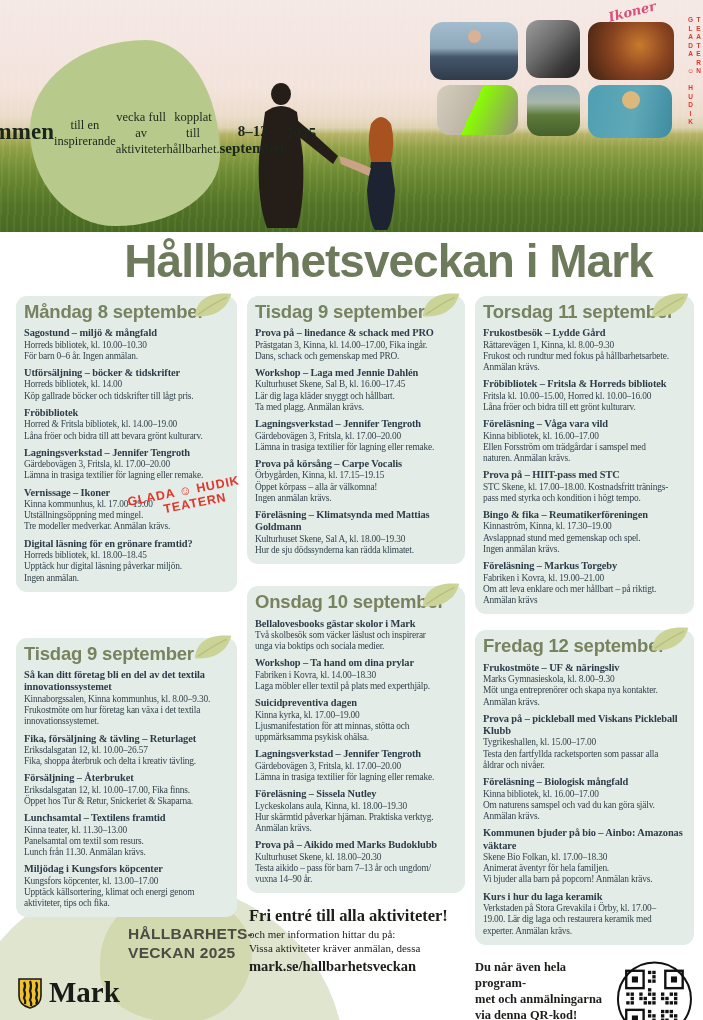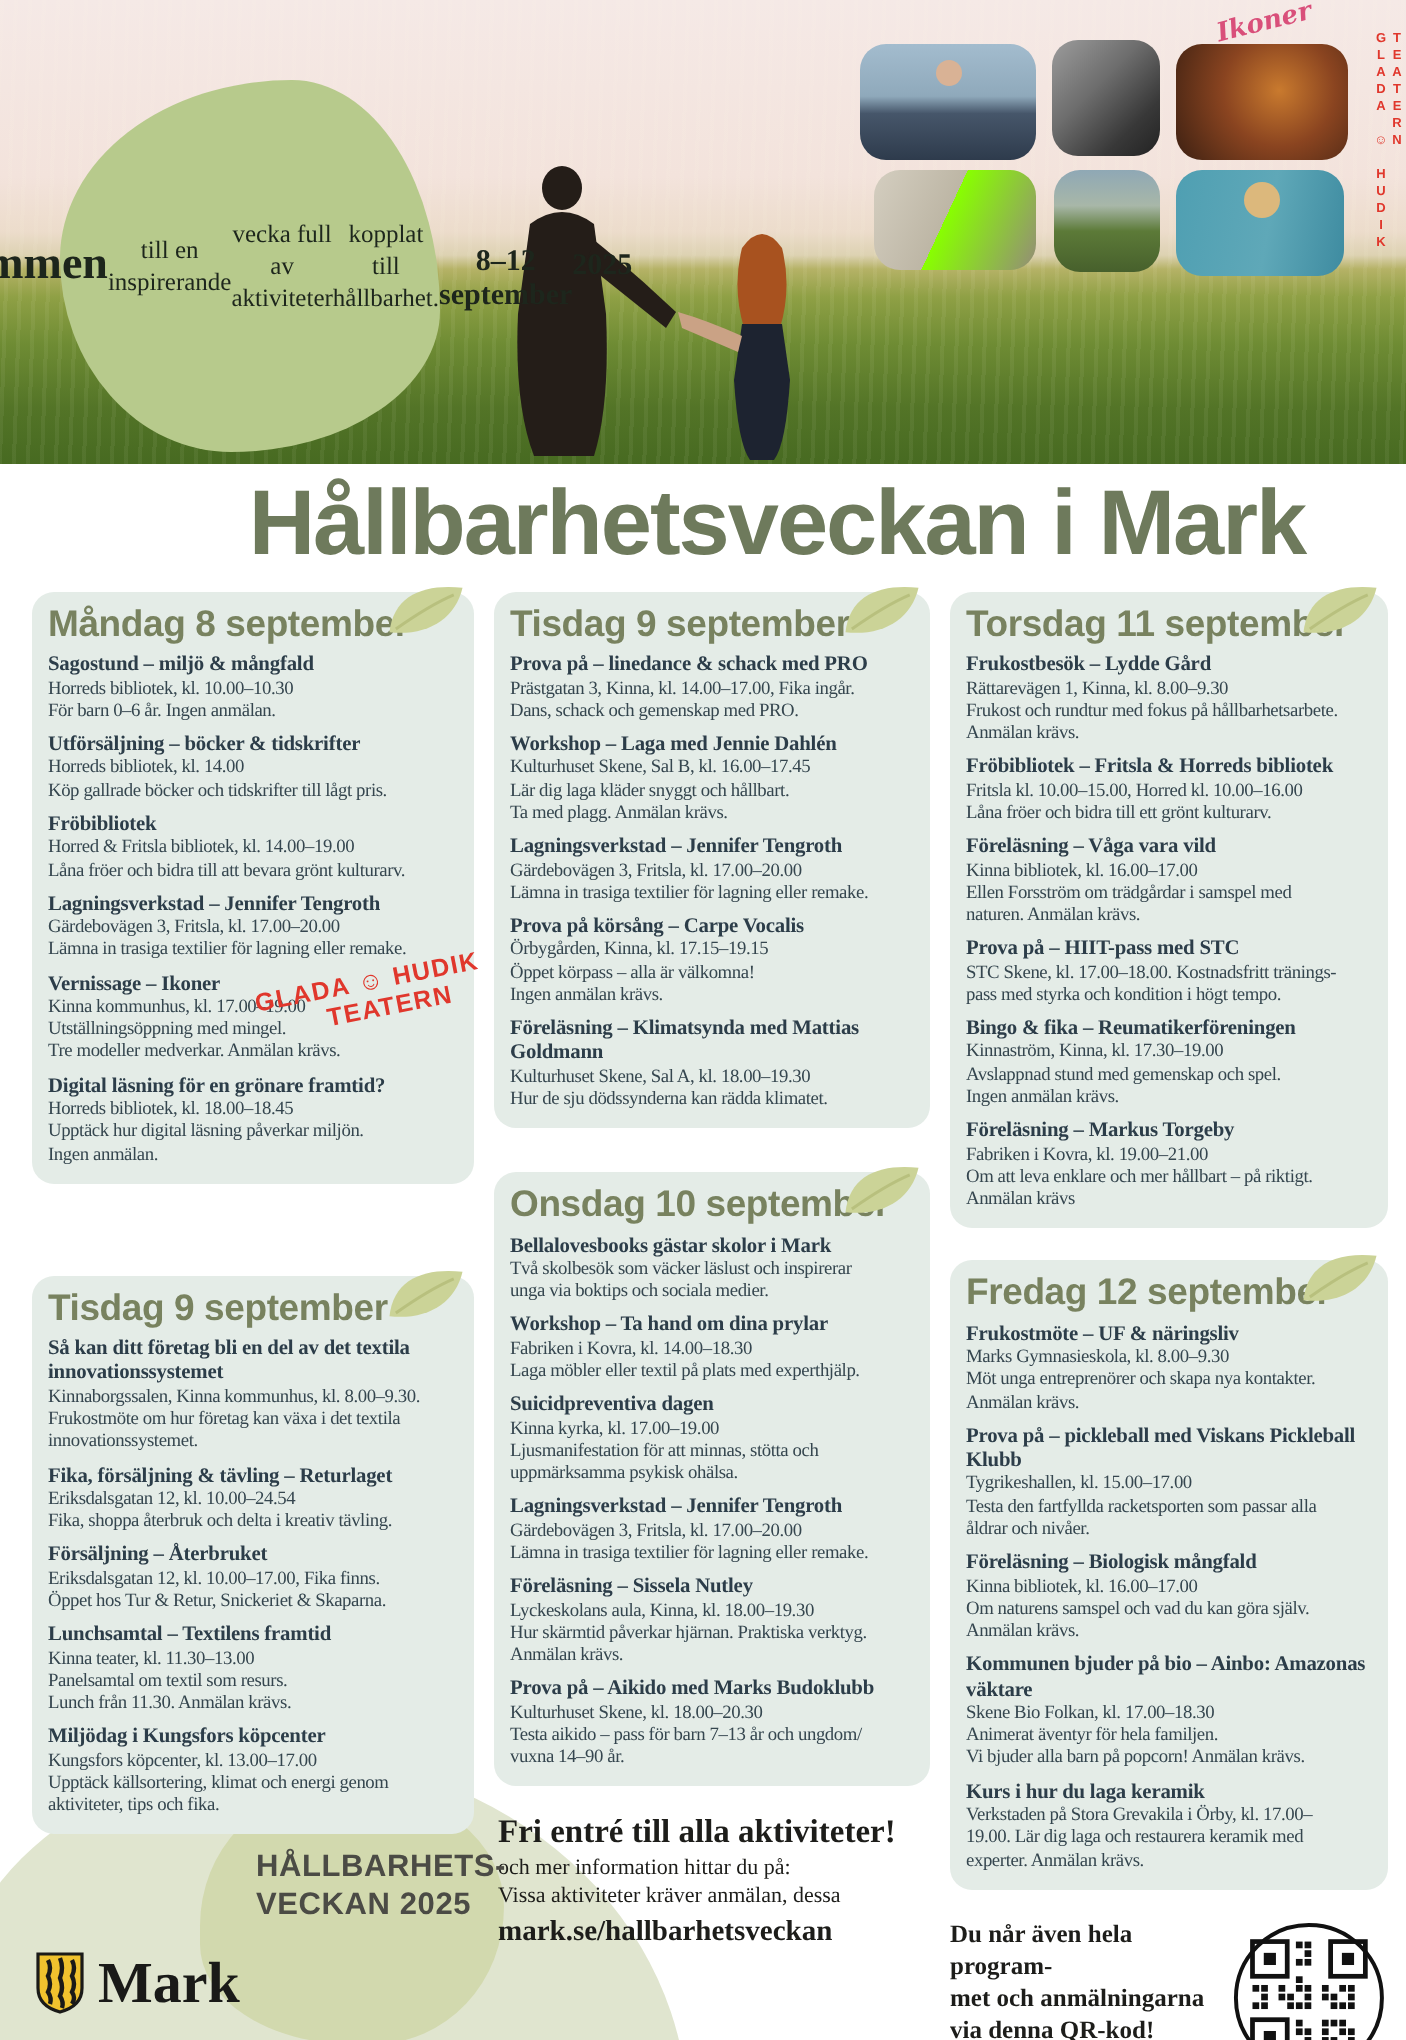--- a/index.html
+++ b/index.html
@@ -85,21 +85,21 @@
   .sage{position:absolute;left:-28px;top:878px;width:372px;height:200px;z-index:0;
     background:#e0e5cf;border-radius:46% 54% 0 0 / 70% 90% 0 0;}
   .update-note{position:absolute;left:12px;top:893px;width:132px;z-index:2;
     font-family:"Liberation Serif",serif;font-style:italic;font-size:13px;line-height:1.3;color:#222;}
   .apple{position:absolute;left:100px;top:894px;width:152px;height:128px;z-index:1;
     background:#d2d9ae;border-radius:47% 53% 46% 54% / 58% 50% 58% 42%;}
   .apple-leaf{position:absolute;left:64px;top:-8px;width:34px;height:26px;background:#edf0e0;
     border-radius:0 100% 0 100%;transform:rotate(-18deg);}
   .week-badge{position:absolute;left:128px;top:924px;z-index:2;
     font-size:15.5px;font-weight:bold;color:#4b4b45;line-height:1.25;letter-spacing:0.3px;}
-  .logo{position:absolute;left:18px;top:976px;z-index:2;display:flex;align-items:flex-start;gap:7px;}
+  .logo{position:absolute;left:18px;top:976px;z-index:2;display:flex;align-items:flex-end;gap:7px;}
   .logo-text{font-family:"Liberation Serif",serif;font-weight:bold;font-size:29px;color:#1a1a18;}
 </style>
 </head>
 <body>
 
 <div class="page">
 
   <header class="hero">
     <svg class="people" width="215" height="150" viewBox="0 0 215 150">
       <ellipse cx="38" cy="12" rx="10" ry="11" fill="#241d18"></ellipse>
@@ -186,21 +186,21 @@
             <path d="M6 27 C14 20 24 12 33 7" stroke="#b8c07e" stroke-width="1.5" fill="none"></path>
           </svg>
           <h2 class="day-header">Tisdag 9 september</h2>
           <div class="event">
             <div class="ev-title">Så kan ditt företag bli en del av det textila innovationssystemet</div>
             <div class="ev-line">Kinnaborgssalen, Kinna kommunhus, kl. 8.00–9.30.</div>
             <div class="ev-line">Frukostmöte om hur företag kan växa i det textila innovationssystemet.</div>
           </div>
           <div class="event">
             <div class="ev-title">Fika, försäljning &amp; tävling – Returlaget</div>
-            <div class="ev-line">Eriksdalsgatan 12, kl. 10.00–24.54</div>
+            <div class="ev-line">Eriksdalsgatan 12, kl. 10.00–26.57</div>
             <div class="ev-line">Fika, shoppa återbruk och delta i kreativ tävling.</div>
           </div>
           <div class="event">
             <div class="ev-title">Försäljning – Återbruket</div>
             <div class="ev-line">Eriksdalsgatan 12, kl. 10.00–17.00, Fika finns.</div>
             <div class="ev-line">Öppet hos Tur &amp; Retur, Snickeriet &amp; Skaparna.</div>
           </div>
           <div class="event">
             <div class="ev-title">Lunchsamtal – Textilens framtid</div>
             <div class="ev-line">Kinna teater, kl. 11.30–13.00</div>

